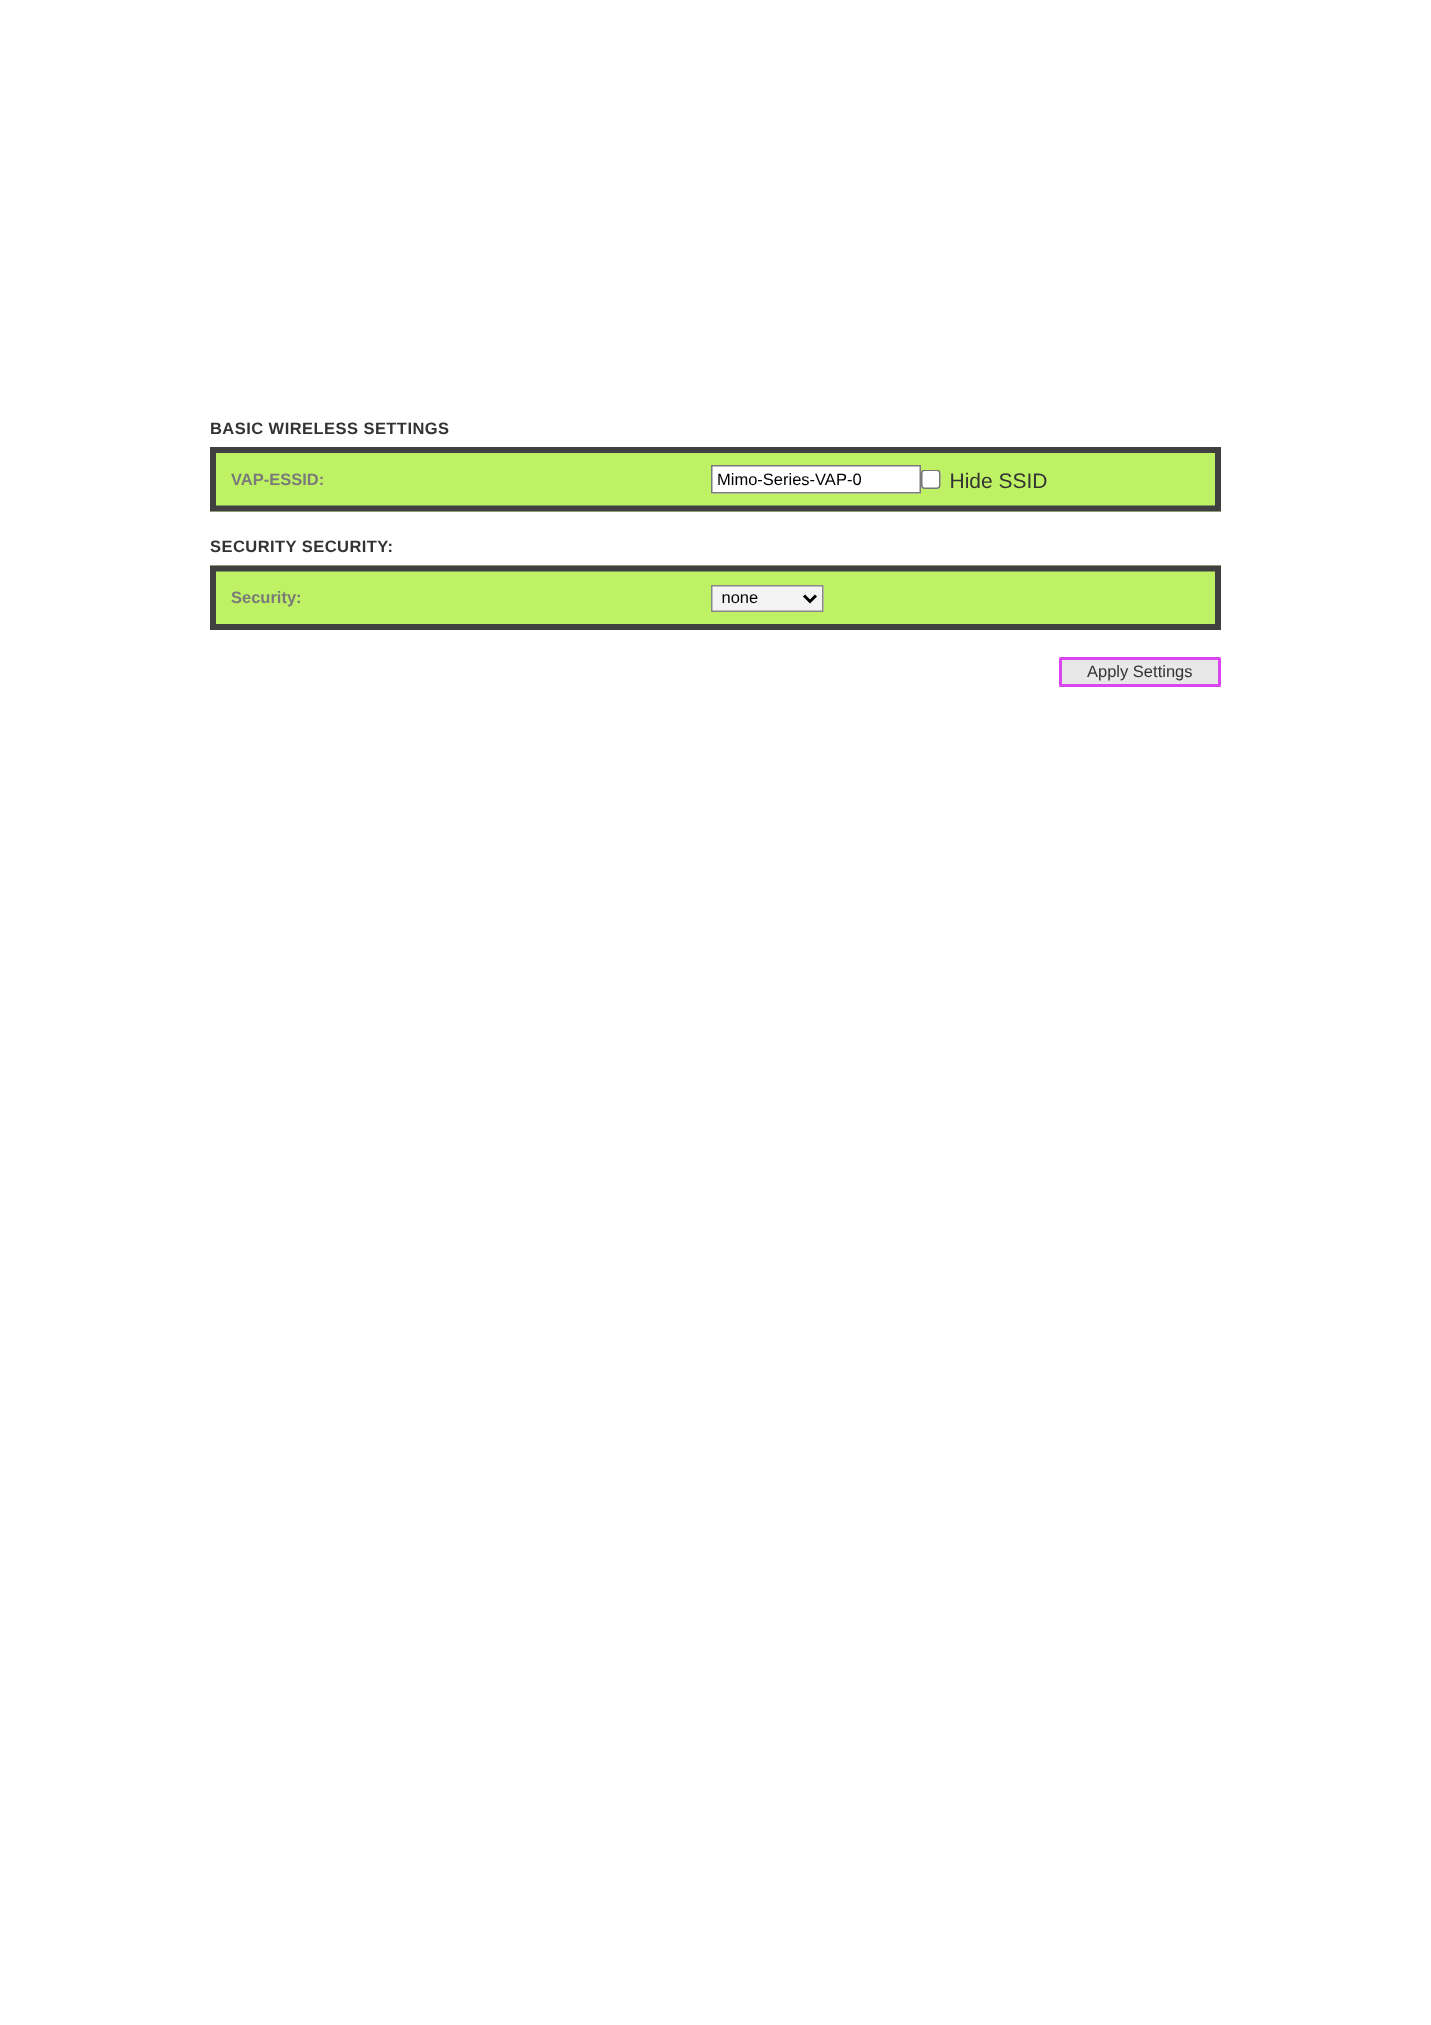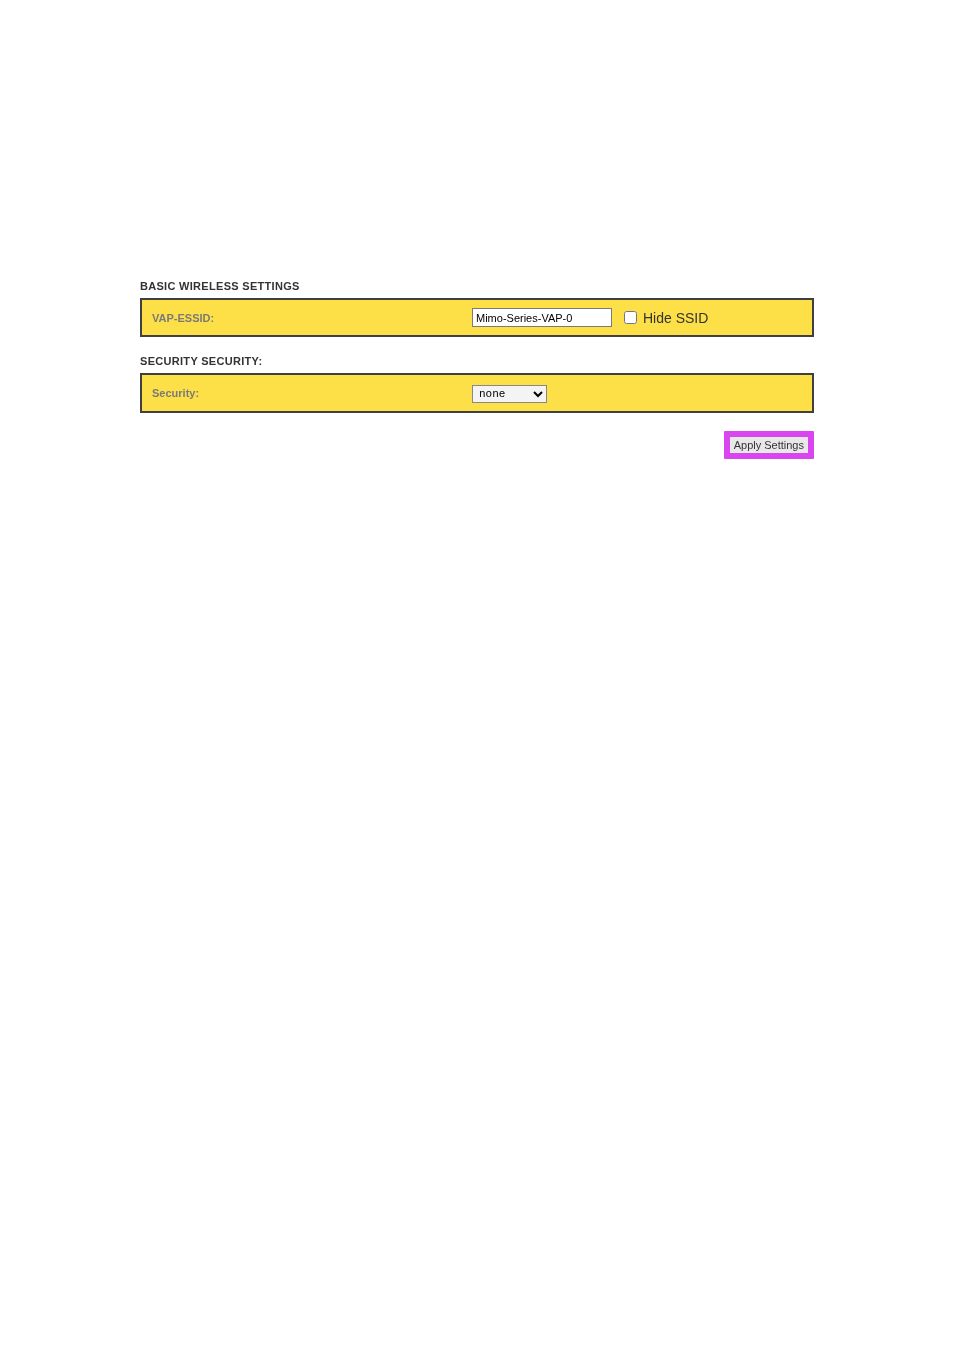--- a/index.html
+++ b/index.html
@@ -13,40 +13,40 @@
       padding: 280px 140px 0 140px;
     }
     .section-header {
       font-size: 11px;
       font-weight: bold;
       color: #333;
       margin-bottom: 6px;
       letter-spacing: 0.3px;
     }
     .section-box {
-      border: 2px solid #404040;
-      background: #fde047;
+      border: 4px solid #404040;
+      background: #bef264;
       margin-bottom: 18px;
     }
     .row {
       display: flex;
       align-items: center;
       padding: 8px 10px;
     }
     .field-label {
       width: 320px;
       font-size: 11px;
       font-weight: bold;
       color: #7a7a7a;
       font-family: Verdana, Arial, sans-serif;
     }
     .field-controls {
       display: flex;
       align-items: center;
-      gap: 12px;
+      gap: 0;
     }
     input[type="text"] {
       font-family: Arial, sans-serif;
       font-size: 11px;
       padding: 1px 3px;
       border: 1px solid #7a7a7a;
       background: #fff;
       height: 19px;
       width: 140px;
     }
@@ -65,41 +65,41 @@
     .checkbox-label {
       font-size: 14px;
       color: #333;
       font-family: Arial, sans-serif;
     }
     .select-wrap {
       position: relative;
       display: inline-block;
     }
     select {
-      font-family: Liberation Mono, monospace;
+      font-family: Liberation Sans, sans-serif;
       font-size: 11px;
       border: 1px solid #888;
       background: #f4f4f4;
       height: 18px;
       width: 75px;
       padding: 0 2px;
       appearance: auto;
       cursor: pointer;
     }
     .button-row {
       display: flex;
       justify-content: flex-end;
       margin-top: 14px;
     }
     button.apply {
       font-family: Arial, sans-serif;
       font-size: 11px;
-      padding: 2px 4px;
+      padding: 2px 17px;
       background: #e8e8e8;
-      border: 6px solid #d946ef;
+      border: 2px solid #d946ef;
       border-radius: 1px;
       cursor: pointer;
       color: #333;
     }
   </style>
 </head>
 <body>
 
 <div class="section-header">BASIC WIRELESS SETTINGS</div>
 <div class="section-box">

